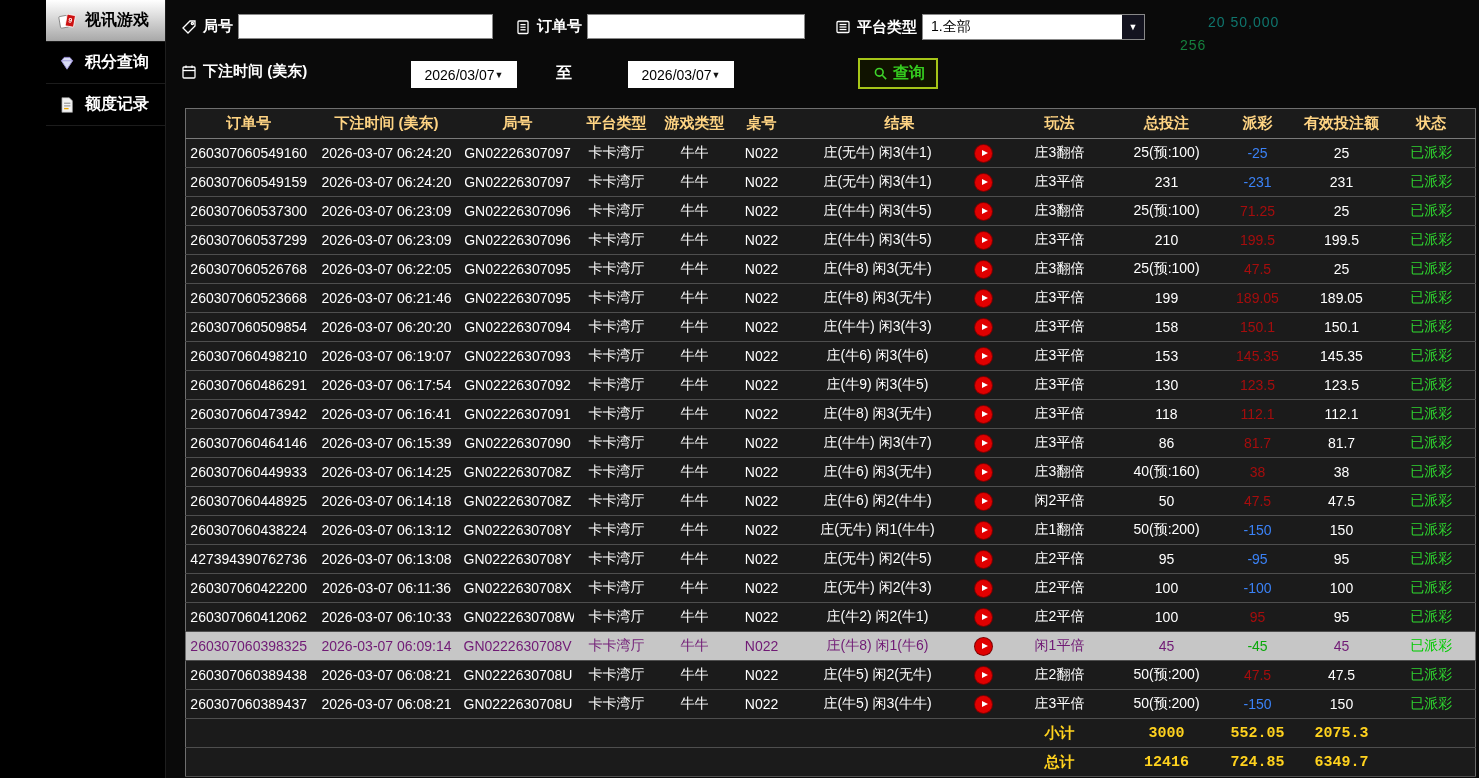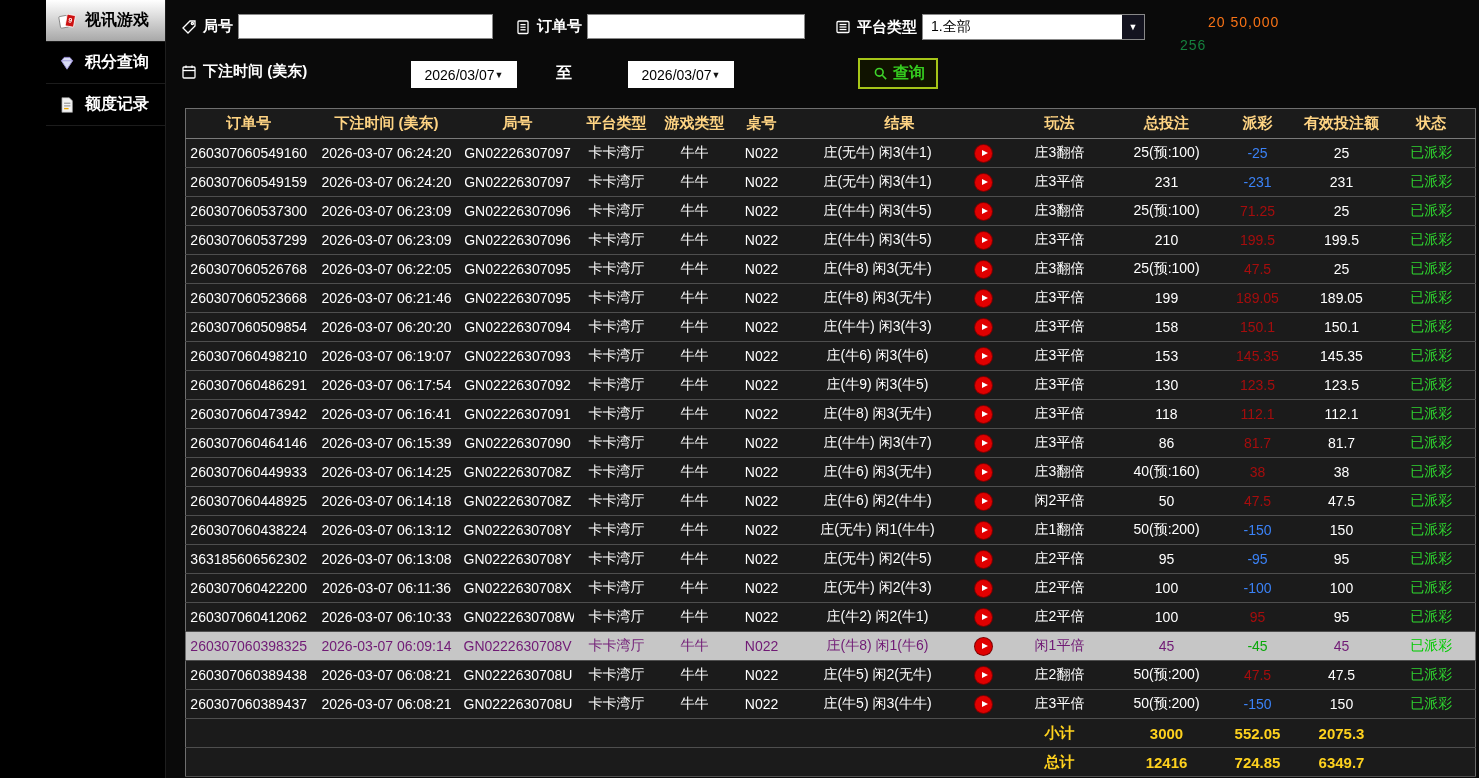--- a/index.html
+++ b/index.html
@@ -56,21 +56,21 @@
   .to-label { font-size:16px; font-weight:bold; }
   .search-btn {
     width:80px; height:31px; background:#101300;
     border:2px solid #a6c618; color:#35cc1f;
     display:flex; align-items:center; justify-content:center; gap:4px;
     font-size:16px; font-weight:bold; cursor:pointer;
     font-family:inherit;
   }
 
   
-  .remnant { position:absolute; font-size:14px; color:#f97316; letter-spacing:1px; }
+  .remnant { position:absolute; font-size:14px; color:#0f766e; letter-spacing:1px; }
   #remnant-1 { left:1208px; top:14px; }
   #remnant-2 { left:1180px; top:37px; color:#15803d; }
 
   
   table.grid {
     position:absolute; left:185px; top:108px; width:1290px;
     border-collapse:collapse; table-layout:fixed;
     background:#1b1b1b; border:1px solid #6f6f6f;
   }
   .grid th {
@@ -83,21 +83,21 @@
     white-space:nowrap; overflow:hidden;
   }
   tr.data-row { cursor:pointer; }
   tr.selected td { background:#c6c6c6; color:#701a75; }
   td.neg { color:#3b82f6; }
   tr.selected td.neg { color:#0aa80a; }
   td.pos { color:#a50d0d; }
   td.status { color:#2fd52f; }
   tr.selected td.status { color:#00cc00; }
   tr.footer-row td {
-    color:#ffd21e; font-weight:bold; font-size:15px;
+    color:#ffd21e; font-weight:bold; font-size:15px;font-family:Liberation Mono, monospace;
   }
   .play-btn {
     display:inline-flex; width:17px; height:17px; border-radius:50%;
     background:#e00000; align-items:center; justify-content:center;
     box-shadow:0 0 0 1px #7e0000; cursor:pointer; vertical-align:middle;
   }
   .play-btn .tri {
     width:0; height:0; margin-left:2px;
     border-left:6px solid #fff;
     border-top:3.5px solid transparent;
@@ -525,21 +525,21 @@
             <span class="tri"></span>
           </span>
     </td>
     <td>庄1翻倍</td>
     <td>50(预:200)</td>
     <td class="neg">-150</td>
     <td>150</td>
     <td class="status">已派彩</td>
   </tr>
       <tr class="data-row">
-    <td>363185606562302</td>
+    <td>427394390762736</td>
     <td>2026-03-07 06:13:08</td>
     <td>GN0222630708Y</td>
     <td>卡卡湾厅</td>
     <td>牛牛</td>
     <td>N022</td>
     <td>庄(无牛) 闲2(牛5)</td>
     <td>
       <span class="play-btn">
             <span class="tri"></span>
           </span>

